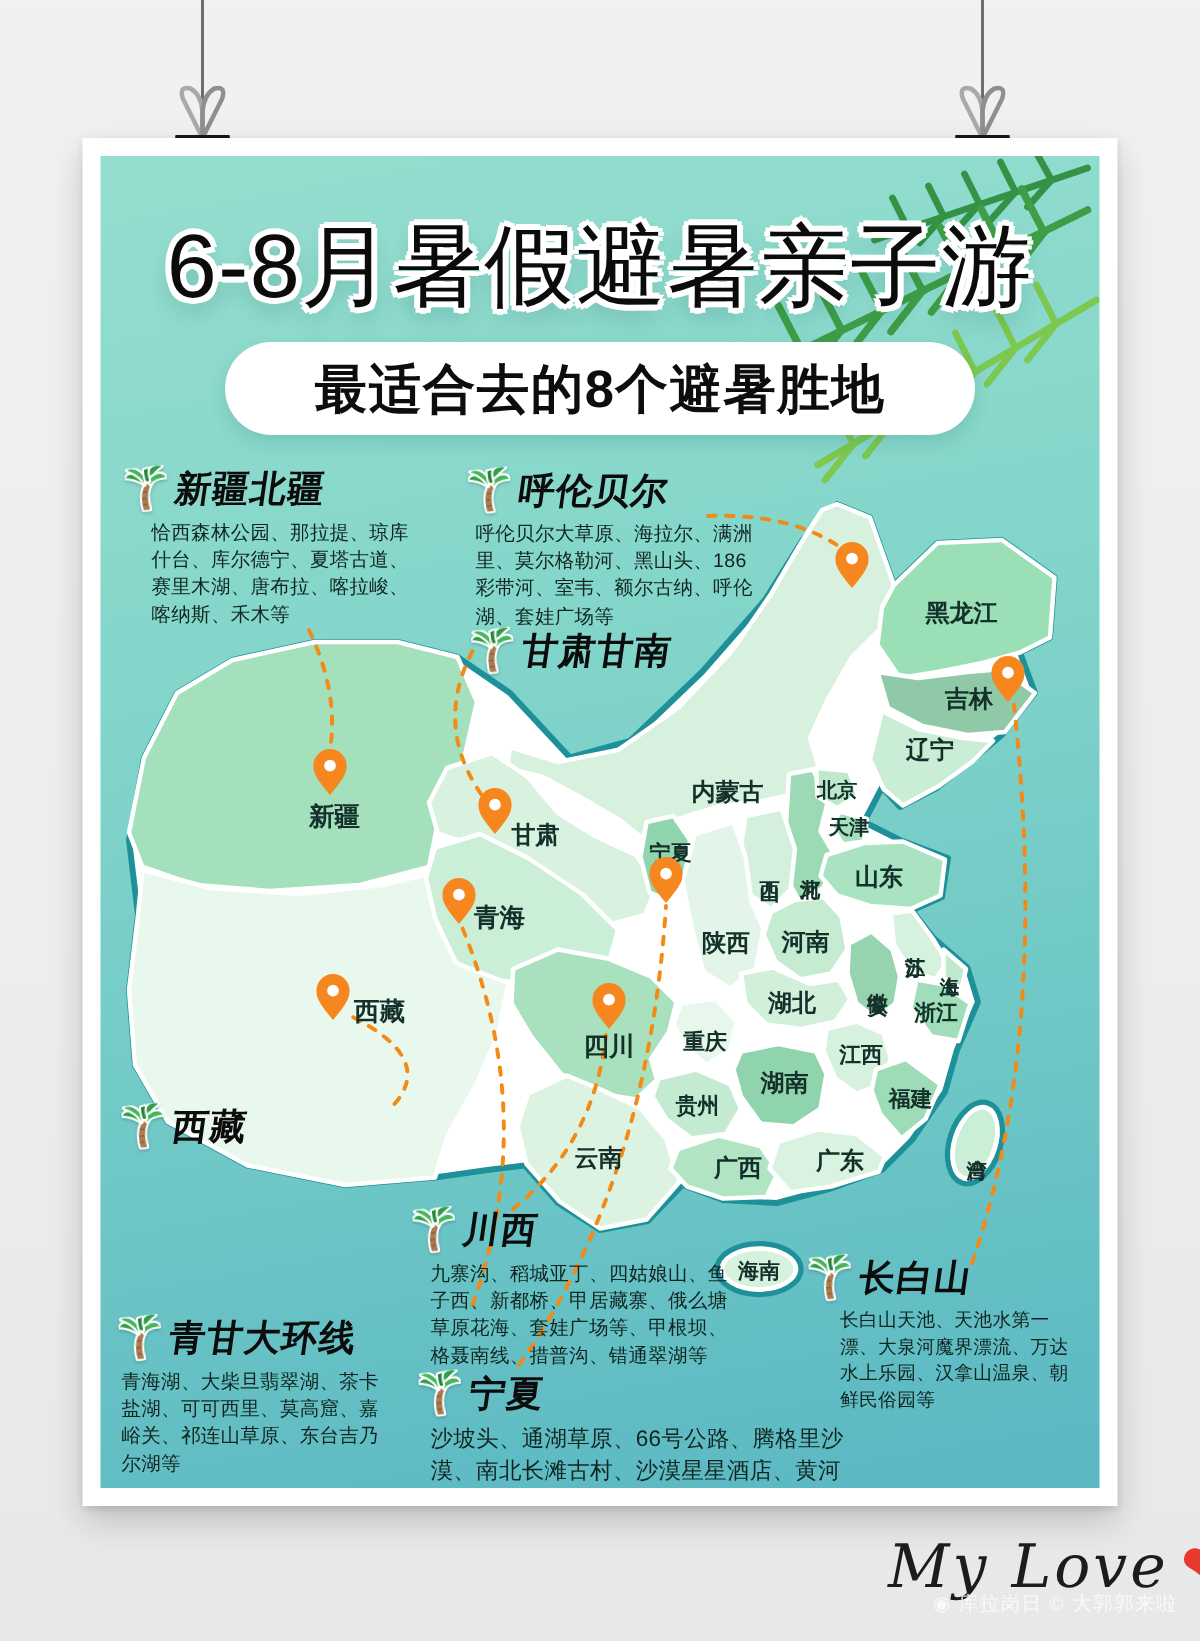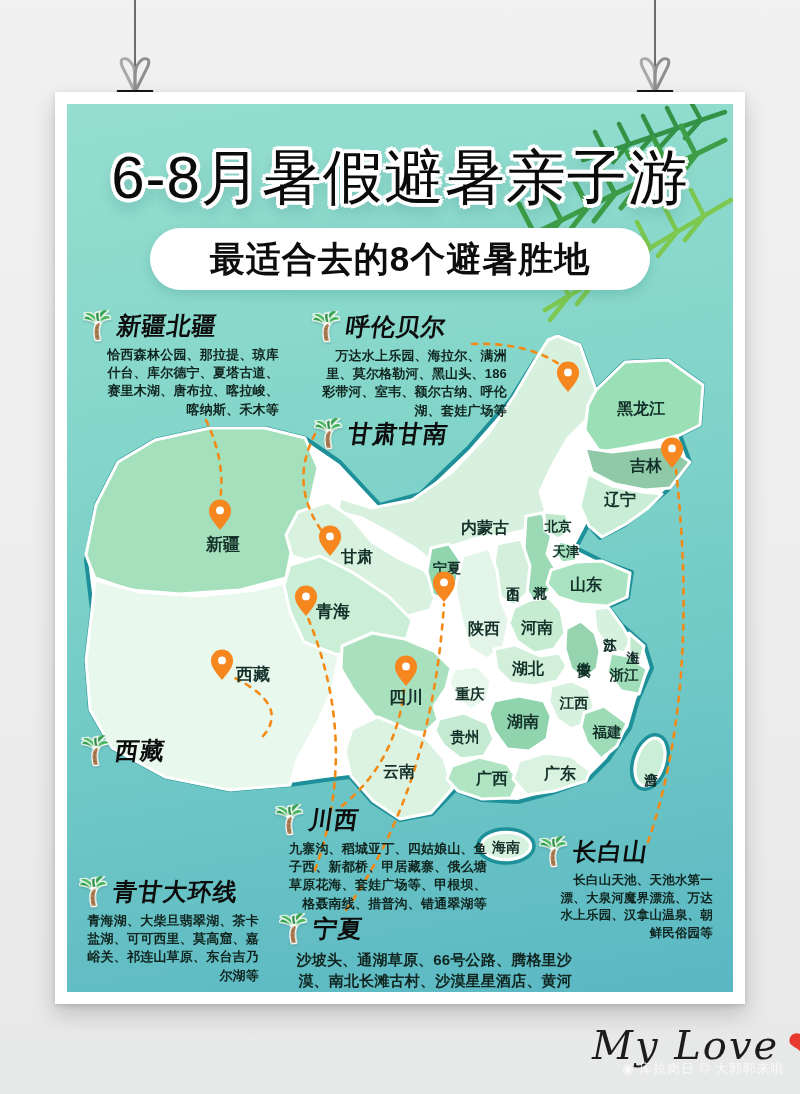--- a/index.html
+++ b/index.html
@@ -22,22 +22,22 @@
                      -3px -3px 0 #fff,3px -3px 0 #fff,-3px 3px 0 #fff,3px 3px 0 #fff,
                      0 9px 14px rgba(6,70,70,.30);}
   .pill{position:absolute;left:83px;top:124px;width:500px;height:62px;background:#fff;border-radius:34px;
         display:flex;align-items:center;justify-content:center;font-size:35px;font-weight:700;color:#0d0d0d;
         letter-spacing:1px;box-shadow:0 5px 12px rgba(10,80,80,.14);white-space:nowrap;}
 
   .sec{position:absolute;}
   .sec-head{display:flex;align-items:center;gap:5px;}
   .sec-head h3{margin:0;font-size:24px;font-weight:900;color:#0c0c0c;transform:skewX(-8deg);letter-spacing:1px;white-space:nowrap;}
   .palm-icon{width:28px;height:31px;flex:0 0 auto;transform:rotate(-6deg);filter:drop-shadow(0 1px 1px rgba(0,40,40,.25));}
-  .sec-body{margin:4px 0 0;font-size:13px;font-weight:700;line-height:1.4;word-break:break-all;
-            color:#10251f;letter-spacing:.2px;text-align:right;}
+  .sec-body{margin:4px 0 0;font-size:13px;font-weight:400;line-height:1.4;word-break:break-all;
+            color:#10251f;letter-spacing:.2px;}
 
   .province-label{font-family:"Liberation Serif",serif;font-weight:600;fill:#14302a;}
   .v{writing-mode:vertical-rl;text-orientation:upright;}
 
   .clip{position:absolute;top:0;width:70px;height:140px;}
 
   .my-love{position:absolute;left:592px;top:1022px;font-family:"DejaVu Serif",serif;font-style:italic;
            font-size:40px;color:#1c1c1c;letter-spacing:2px;white-space:nowrap;}
   .my-love .heart{font-style:normal;color:#e8392f;font-size:40px;margin-left:8px;
                   font-family:"DejaVu Sans",sans-serif;}
@@ -242,21 +242,21 @@
         <p class="sec-body" style="margin-left:17px;width:178px">恰西森林公园、那拉提、琼库什台、库尔德宁、夏塔古道、赛里木湖、唐布拉、喀拉峻、喀纳斯、禾木等</p>
       </div>
 
       <div class="sec" style="left:246px;top:207px;width:200px">
         <div class="sec-head">
           <svg class="palm-icon" viewBox="0 0 40 44">
               <use href="#palm"></use>
             </svg>
           <h3>呼伦贝尔</h3>
         </div>
-        <p class="sec-body" style="margin-left:4px;width:190px">万达水上乐园、海拉尔、满洲里、莫尔格勒河、黑山头、186彩带河、室韦、额尔古纳、呼伦湖、套娃广场等</p>
+        <p class="sec-body" style="margin-left:4px;width:190px">呼伦贝尔大草原、海拉尔、满洲里、莫尔格勒河、黑山头、186彩带河、室韦、额尔古纳、呼伦湖、套娃广场等</p>
       </div>
 
       <div class="sec" style="left:248px;top:314px;width:170px">
         <div class="sec-head">
           <svg class="palm-icon" viewBox="0 0 40 44">
               <use href="#palm"></use>
             </svg>
           <h3>甘肃甘南</h3>
         </div>
       </div>
@@ -290,21 +290,21 @@
         <p class="sec-body" style="margin-left:1px;width:178px">青海湖、大柴旦翡翠湖、茶卡盐湖、可可西里、莫高窟、嘉峪关、祁连山草原、东台吉乃尔湖等</p>
       </div>
 
       <div class="sec" style="left:473px;top:732px;width:190px">
         <div class="sec-head">
           <svg class="palm-icon" viewBox="0 0 40 44">
               <use href="#palm"></use>
             </svg>
           <h3>长白山</h3>
         </div>
-        <p class="sec-body" style="margin-left:8px;width:165px;font-size:12.5px">长白山天池、天池水第一漂、大泉河魔界漂流、万达水上乐园、汉拿山温泉、朝鲜民俗园等</p>
+        <p class="sec-body" style="margin-left:20px;width:165px;font-size:12.5px">长白山天池、天池水第一漂、大泉河魔界漂流、万达水上乐园、汉拿山温泉、朝鲜民俗园等</p>
       </div>
 
       <div class="sec" style="left:213px;top:809px;width:300px">
         <div class="sec-head">
           <svg class="palm-icon" viewBox="0 0 40 44">
               <use href="#palm"></use>
             </svg>
           <h3>宁夏</h3>
         </div>
         <p class="sec-body" style="margin-left:7px;width:285px;font-size:15px">沙坡头、通湖草原、66号公路、腾格里沙漠、南北长滩古村、沙漠星星酒店、黄河宿集、怀远夜市、水洞沟、贺兰山岩画、西夏王陵博物馆</p>

